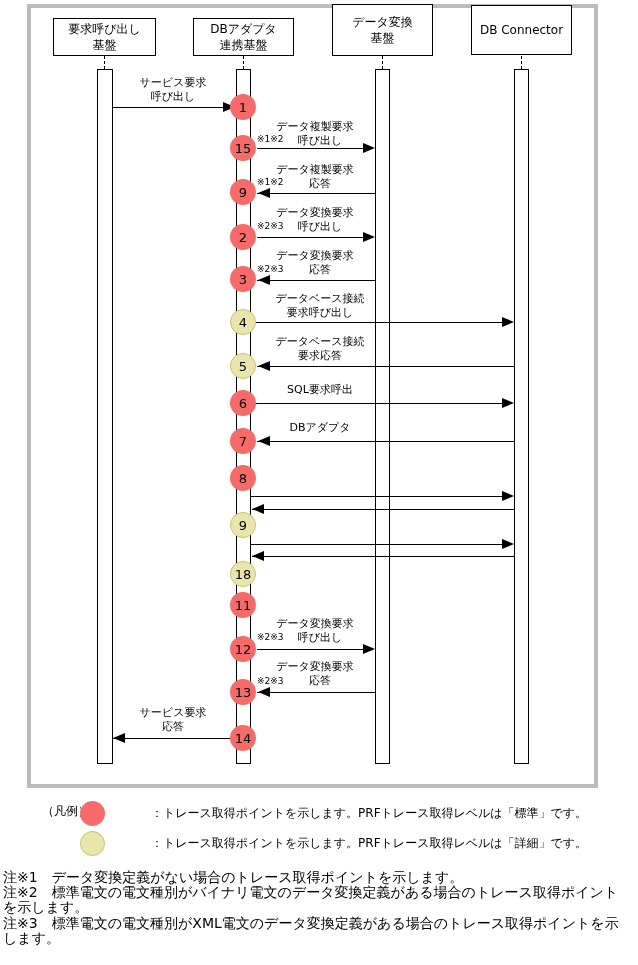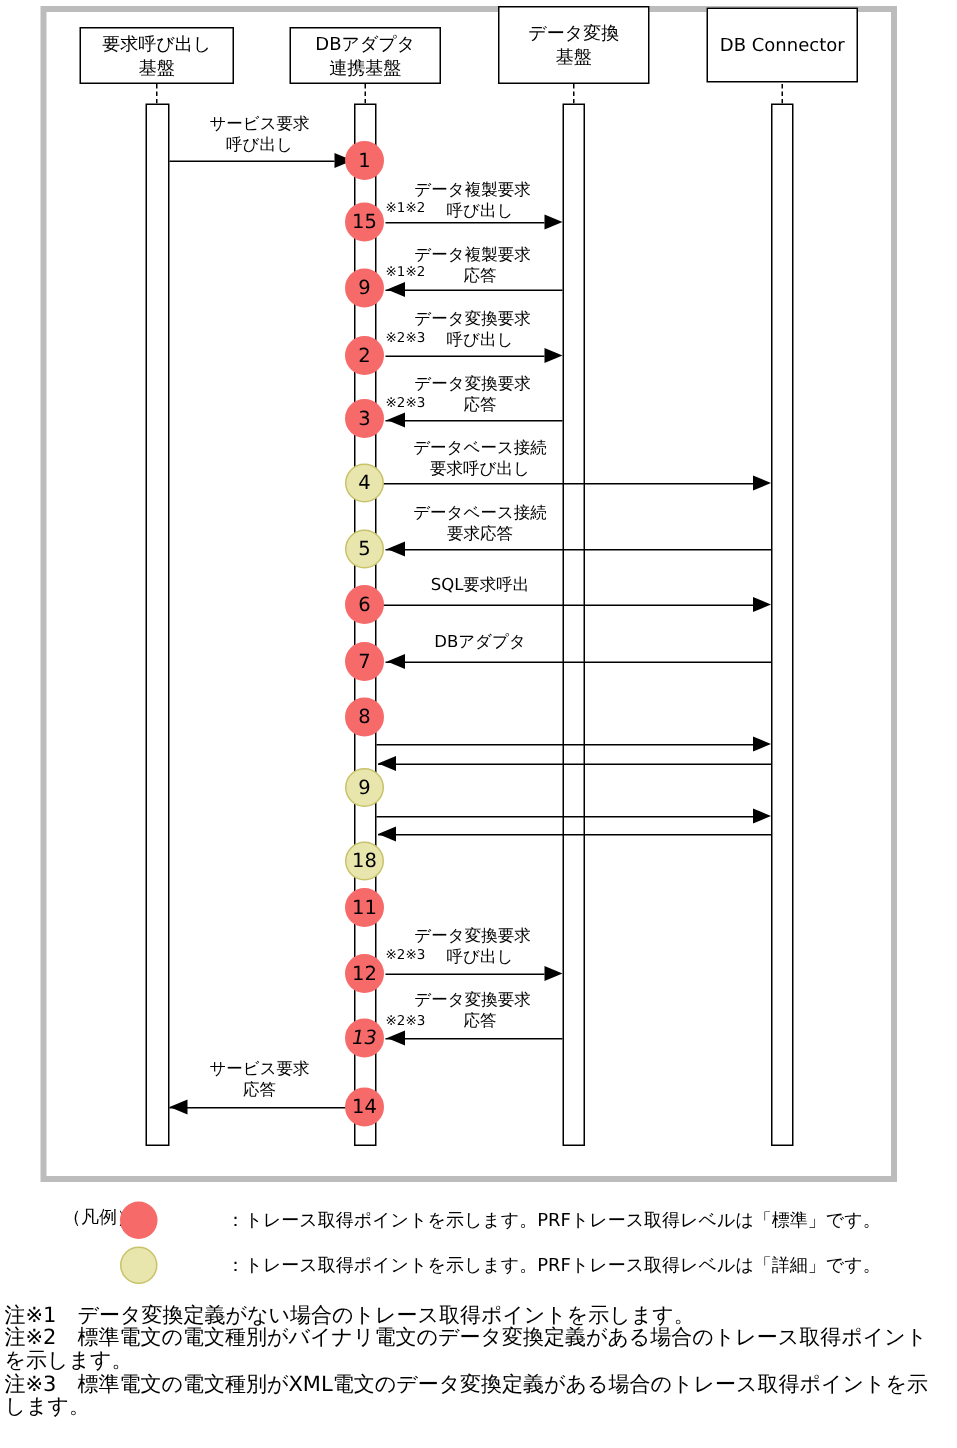--- a/index.html
+++ b/index.html
@@ -158,21 +158,21 @@
 <div class="pt std" style="left:230px;top:266px;">3</div>
 <div class="pt det" style="left:230px;top:309px;">4</div>
 <div class="pt det" style="left:230px;top:353px;">5</div>
 <div class="pt std" style="left:230px;top:390px;">6</div>
 <div class="pt std" style="left:230px;top:428px;">7</div>
 <div class="pt std" style="left:230px;top:465px;">8</div>
 <div class="pt det" style="left:230px;top:512px;">9</div>
 <div class="pt det" style="left:230px;top:561px;">18</div>
 <div class="pt std" style="left:230px;top:592px;">11</div>
 <div class="pt std" style="left:230px;top:636px;">12</div>
-<div class="pt std" style="left:230px;top:679px;font-style:italic;">13</div>
+<div class="pt std" style="left:230px;top:679px;">13</div>
 <div class="pt std" style="left:230px;top:725px;">14</div>
 
 <div class="legend-text" style="left:8px;top:804px;">（凡例）</div>
 <div class="pt std" style="left:80px;top:801px;width:25px;height:25px;"></div>
 <div class="legend-text" style="left:117px;top:806px;">：トレース取得ポイントを示します。PRFトレース取得レベルは「標準」です。</div>
 <div class="pt det" style="left:80px;top:831px;width:25px;height:25px;"></div>
 <div class="legend-text" style="left:117px;top:836px;">：トレース取得ポイントを示します。PRFトレース取得レベルは「詳細」です。</div>
 
 <div class="footnote" style="top:870px;">注※1　データ変換定義がない場合のトレース取得ポイントを示します。</div>
 <div class="footnote" style="top:885px;">注※2　標準電文の電文種別がバイナリ電文のデータ変換定義がある場合のトレース取得ポイントを示します。</div>

